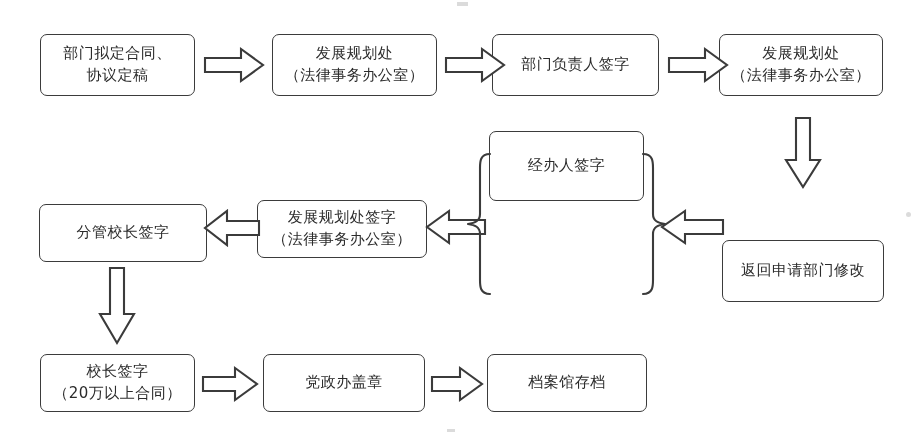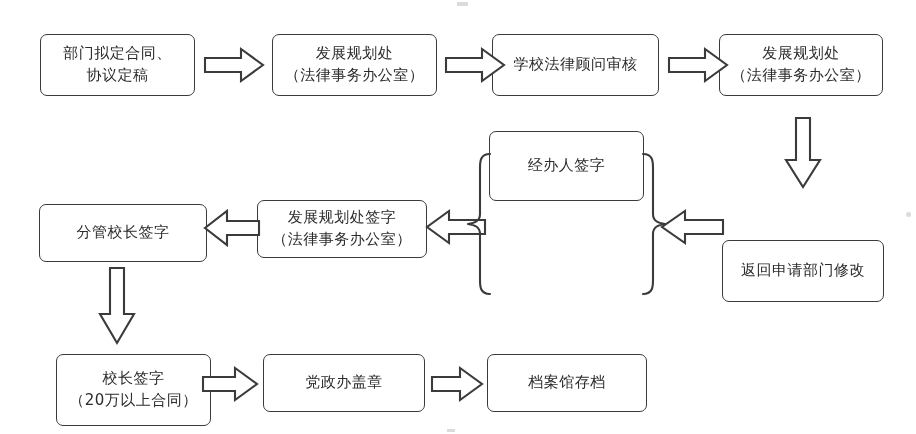--- a/index.html
+++ b/index.html
@@ -65,21 +65,21 @@
     <span class="node-label">部门拟定合同、
 协议定稿</span>
   </div>
 
   <div class="node" style="left:272px; top:34px; width:165px; height:62px;">
     <span class="node-label">发展规划处
 （法律事务办公室）</span>
   </div>
 
   <div class="node" style="left:492px; top:34px; width:167px; height:62px;">
-    <span class="node-label">学校法律顾问审核</span>
+    <span class="node-label">部门负责人签字</span>
   </div>
 
   <div class="node" style="left:719px; top:34px; width:164px; height:62px;">
     <span class="node-label">发展规划处
 （法律事务办公室）</span>
   </div>
 
   <div class="node" style="left:722px; top:196px; width:162px; height:62px;margin-top:44px;">
     <span class="node-label">返回申请部门修改</span>
   </div>
@@ -91,21 +91,21 @@
 
   <div class="node" style="left:257px; top:200px; width:170px; height:58px;">
     <span class="node-label">发展规划处签字
 （法律事务办公室）</span>
   </div>
 
   <div class="node" style="left:39px; top:204px; width:168px; height:58px;">
     <span class="node-label">分管校长签字</span>
   </div>
 
-  <div class="node" style="left:40px; top:354px; width:155px; height:72px;margin-left:16px;">
+  <div class="node" style="left:40px; top:354px; width:155px; height:58px;">
     <span class="node-label">校长签字
 （20万以上合同）</span>
   </div>
 
   <div class="node" style="left:263px; top:354px; width:162px; height:58px;">
     <span class="node-label">党政办盖章</span>
   </div>
 
   <div class="node" style="left:487px; top:354px; width:160px; height:58px;">
     <span class="node-label">档案馆存档</span>

